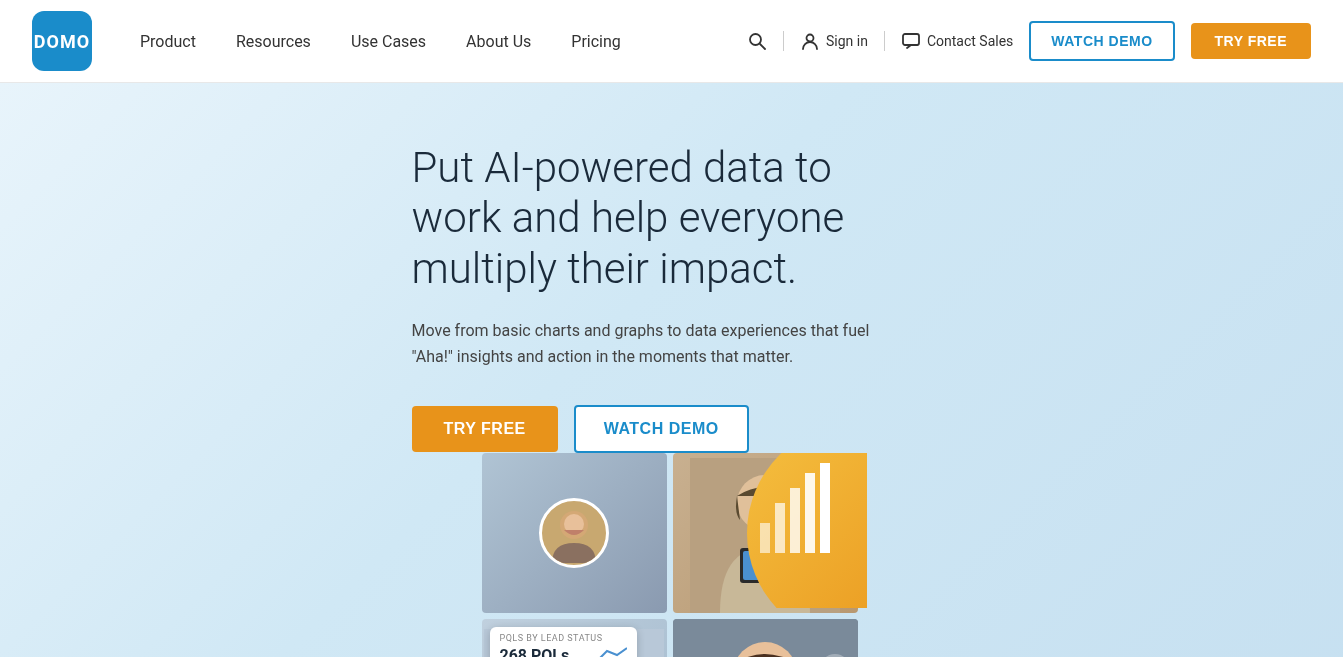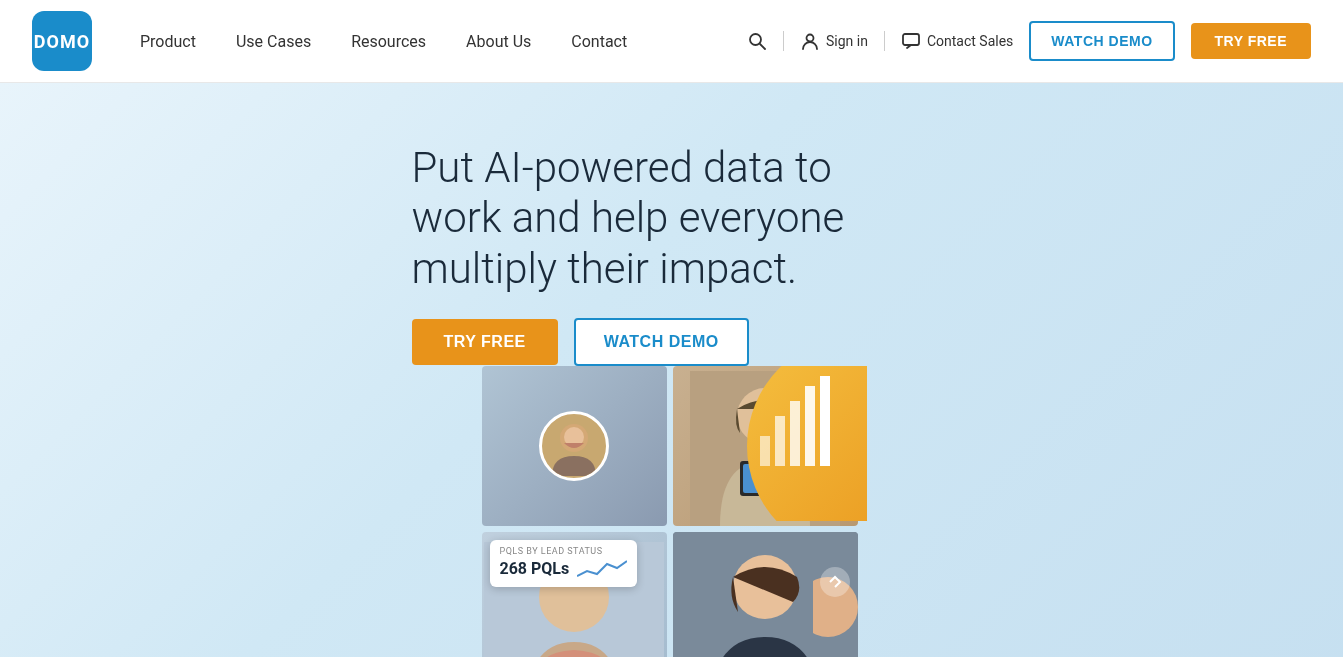--- a/index.html
+++ b/index.html
@@ -185,30 +185,30 @@
     <div class="logo-box">
       <span class="logo-text">DOMO</span>
     </div>
   </div>
 
   <div class="nav-links">
     <div class="nav-link">
       <span>Product</span>
     </div>
     <div class="nav-link">
+      <span>Resources</span>
+    </div>
+    <div class="nav-link">
       <span>Use Cases</span>
     </div>
     <div class="nav-link">
-      <span>Resources</span>
-    </div>
-    <div class="nav-link">
       <span>About Us</span>
     </div>
     <div class="nav-link">
-      <span>Contact</span>
+      <span>Pricing</span>
     </div>
   </div>
 
   <div class="nav-right">
     <div class="nav-icon-group">
       <div class="nav-icon-item">
         <svg width="20" height="20" viewBox="0 0 20 20" fill="none">
           <circle cx="8.5" cy="8.5" r="5.5" stroke="#333" stroke-width="1.8"></circle>
           <line x1="13" y1="13" x2="18" y2="18" stroke="#333" stroke-width="1.8" stroke-linecap="round"></line>
         </svg>
@@ -231,20 +231,21 @@
       </div>
     </div>
     <button class="btn-watch-demo">WATCH DEMO</button>
     <button class="btn-try-free-nav">TRY FREE</button>
   </div>
 </nav>
 
 <section class="hero">
   <div class="hero-left">
     <h1 class="hero-title">Put AI-powered data to work and help everyone multiply their impact.</h1>
+    <p class="hero-subtitle">Move from basic charts and graphs to data experiences that fuel "Aha!" insights and action in the moments that matter.</p>
     <div class="hero-buttons">
       <button class="btn-try-free-hero">TRY FREE</button>
       <button class="btn-watch-demo-hero">WATCH DEMO</button>
     </div>
   </div>
 
   <div class="hero-right">
 
     <div style="position:relative; width:380px; height:360px;">
 

